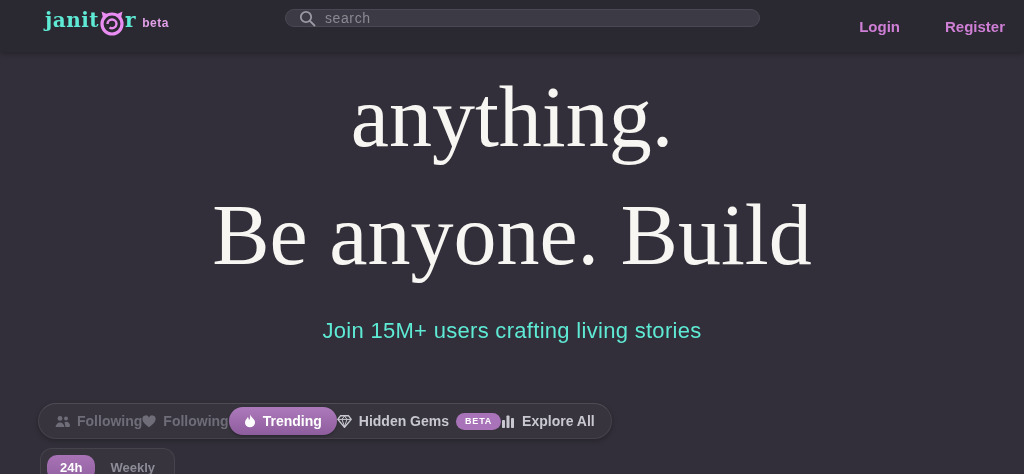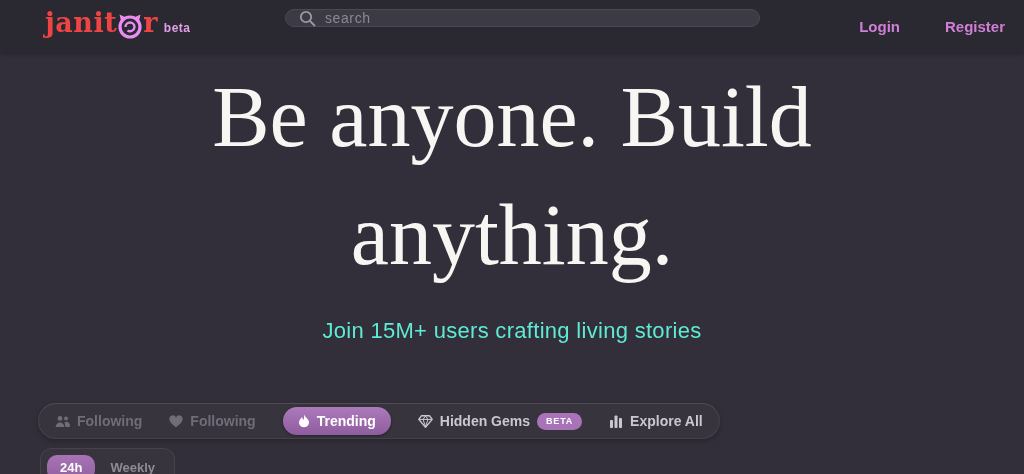--- a/index.html
+++ b/index.html
@@ -17,21 +17,21 @@
     background:#2a2830;
     box-shadow:0 1px 6px rgba(0,0,0,0.35);
     z-index:5;
   }
   .logo {
     position:absolute; left:45px; top:7px;
     display:flex; align-items:baseline; cursor:pointer;
   }
   .logo .wordmark {
     font-family:"DejaVu Serif","Liberation Serif",serif;
-    font-weight:bold; font-size:27px; color:#ef4444;
+    font-weight:bold; font-size:20px; color:#5eead4;
     letter-spacing:0.5px; display:flex; align-items:center;
   }
   .logo .owl { margin:0 1px; position:relative; top:3px; }
   .logo .beta-tag {
     font-size:12px; color:#e2a0e8; margin-left:6px; font-weight:600;
     letter-spacing:0.5px;
   }
   .searchbar {
     position:absolute; left:285px; top:9px; width:475px; height:18px;
     background:#3c3a44; border:1px solid #4a4853; border-radius:17px;
@@ -64,21 +64,21 @@
   }
 
   
   .tabbar {
     position:absolute; left:38px; top:403px; height:36px;
     background:#37343e;
     border:1px solid rgba(255,255,255,0.07);
     border-top-color:rgba(255,255,255,0.12);
     border-radius:18px;
     display:inline-flex; align-items:center;
-    padding:0 16px; gap:27px;
+    padding:0 16px; 
     box-shadow:0 2px 5px rgba(0,0,0,0.25);
   }
   .tab {
     display:flex; align-items:center; gap:7px;
     font-size:14px; font-weight:600; cursor:pointer; white-space:nowrap;
   }
   .tab.dim { color:#6e6d78; }
   .tab.light { color:#c9c8d1; }
   .tab.active {
     background:linear-gradient(#ad7abc, #8e5d9d);
@@ -141,22 +141,22 @@
   </div>
 
   <div class="auth-links">
     <span class="auth-link">Login</span>
     <span class="auth-link">Register</span>
   </div>
 </div>
 
 <div class="hero">
   <div class="hero-title">
+    <div>anything.</div>
     <div>Be anyone. Build</div>
-    <div>anything.</div>
   </div>
   <div class="hero-subtitle">Join 15M+ users crafting living stories</div>
 </div>
 
 <div class="tabbar">
 
   <div class="tab dim">
     <span class="ticon">
       <svg width="15" height="13" viewBox="0 0 15 13">
         <circle cx="5" cy="3.4" r="2.4" fill="#6e6d78"></circle>

